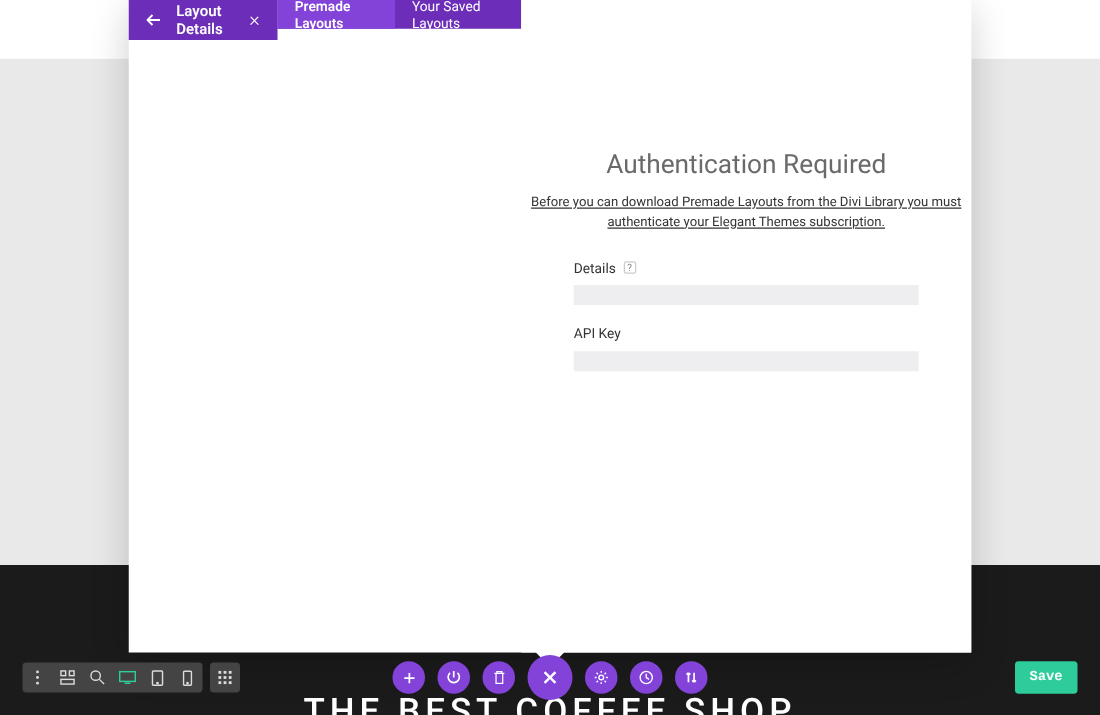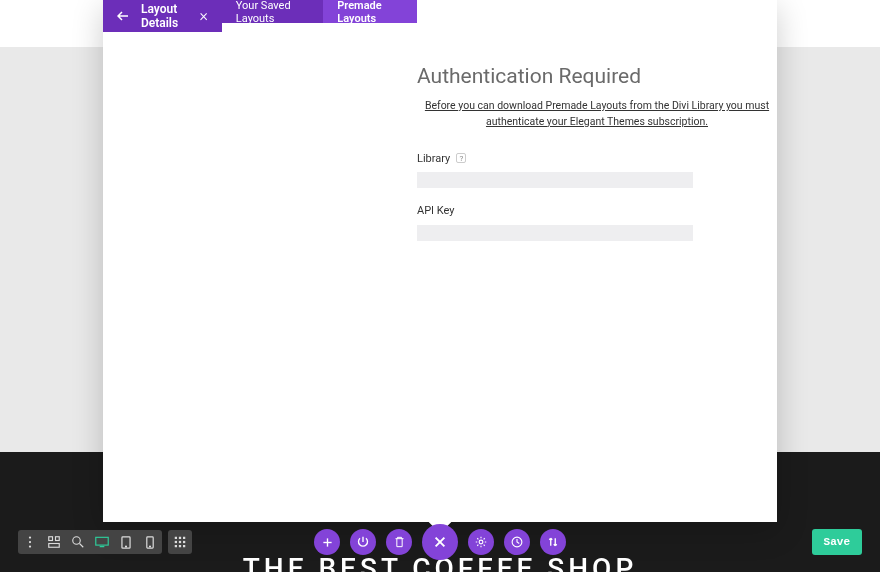--- a/index.html
+++ b/index.html
@@ -9,21 +9,21 @@
 .page-bg .title-text { position: absolute; top: 552px; left: 0; right: 0; text-align: center; color: #fff; font-size: 28px; letter-spacing: 4px; font-weight: 500; }
 .page-bg .gray-band { position: absolute; top: 47px; left: 0; right: 0; height: 405px; background: #e9e9e9; }
 .modal { position: absolute; top: 0; left: 103px; width: 674px; height: 522px; background: #fff; box-shadow: 0 8px 30px rgba(0,0,0,0.2); display: flex; flex-direction: row; }
 .modal-header { height: 32px; background: #6c2eb9; display: flex; align-items: center; padding: 0 14px; color: #fff; }
 .modal-header .back-arrow { width: 14px; height: 14px; display:flex; align-items:center; justify-content:center; cursor:pointer; }
 .modal-header .title { font-size: 12px; font-weight: 600; margin-left: 12px; }
 .modal-header .close { margin-left: auto; font-size: 16px; line-height:1; cursor:pointer; font-weight:300; }
 .modal-tabs { height: 23px; background: #6c2eb9; display: flex; font-size: 11px; }
 .modal-tabs .tab { padding: 0 14px; color: #fff; display:flex; align-items:center; cursor:pointer; }
 .modal-tabs .tab.active { background: #8343d8; font-weight:600; }
-.modal-body { flex:1; background:#fff; padding: 64px 0 0 0; display:flex; flex-direction:column; }
+.modal-body { flex:1; background:#fff; padding: 120px 0 0 0; display:flex; flex-direction:column; align-items:center; }
 .auth-heading { color:#6a6a6a; font-size: 21px; font-weight:400; margin-bottom:10px; }
 .auth-desc { color:#333; font-size:10.5px; line-height:1.5; text-align:center; width: 360px; margin-bottom:22px;text-decoration:underline; }
 .form-area { width: 276px; }
 .field-label { font-size: 11px; color:#333; margin-bottom:4px; display:flex; align-items:center; gap:6px; }
 .field-label .help { width:10px; height:10px; display:inline-flex; align-items:center; justify-content:center; font-size:8px; color:#888; border:1px solid #ccc; border-radius:2px; }
 .field-input { width:100%; height:16px; background:#eeeef0; border:none; margin-bottom:16px; font-size:11px; padding:2px 4px; }
 .submit-wrap { text-align:center; margin-top:4px; }
 .submit-btn { background:#4a4a4a; color:#fff; border:none; padding:7px 16px; border-radius:3px; font-size:11px; cursor:pointer; }
 .modal-notch { position:absolute; bottom:-8px; left:50%; transform:translateX(-50%) rotate(45deg); width:16px; height:16px; background:#fff; }
 
@@ -53,29 +53,29 @@
   <div class="modal-header">
     <span class="back-arrow">
       <svg width="12" height="12" viewBox="0 0 24 24" fill="none" stroke="#fff" stroke-width="3">
           <path d="M10 4 L2 12 L10 20 M2 12 H22"></path>
         </svg>
     </span>
     <div class="title">Layout Details</div>
     <div class="close">×</div>
   </div>
   <div class="modal-tabs">
+    <div class="tab active">Premade Layouts</div>
     <div class="tab">Your Saved Layouts</div>
-    <div class="tab active">Premade Layouts</div>
   </div>
   <div class="modal-body">
     <div class="auth-heading">Authentication Required</div>
     <div class="auth-desc">Before you can download Premade Layouts from the Divi Library you must authenticate your Elegant Themes subscription.</div>
     <div class="form-area">
       <div class="field-label">
-        <span>Library</span>
+        <span>Details</span>
         <span class="help">?</span>
       </div>
       <input class="field-input" type="text" style="">
       <div class="field-label">
         <span>API Key</span>
       </div>
       <input class="field-input" type="text" style="">
     </div>
   </div>
   <div class="modal-notch"></div>

